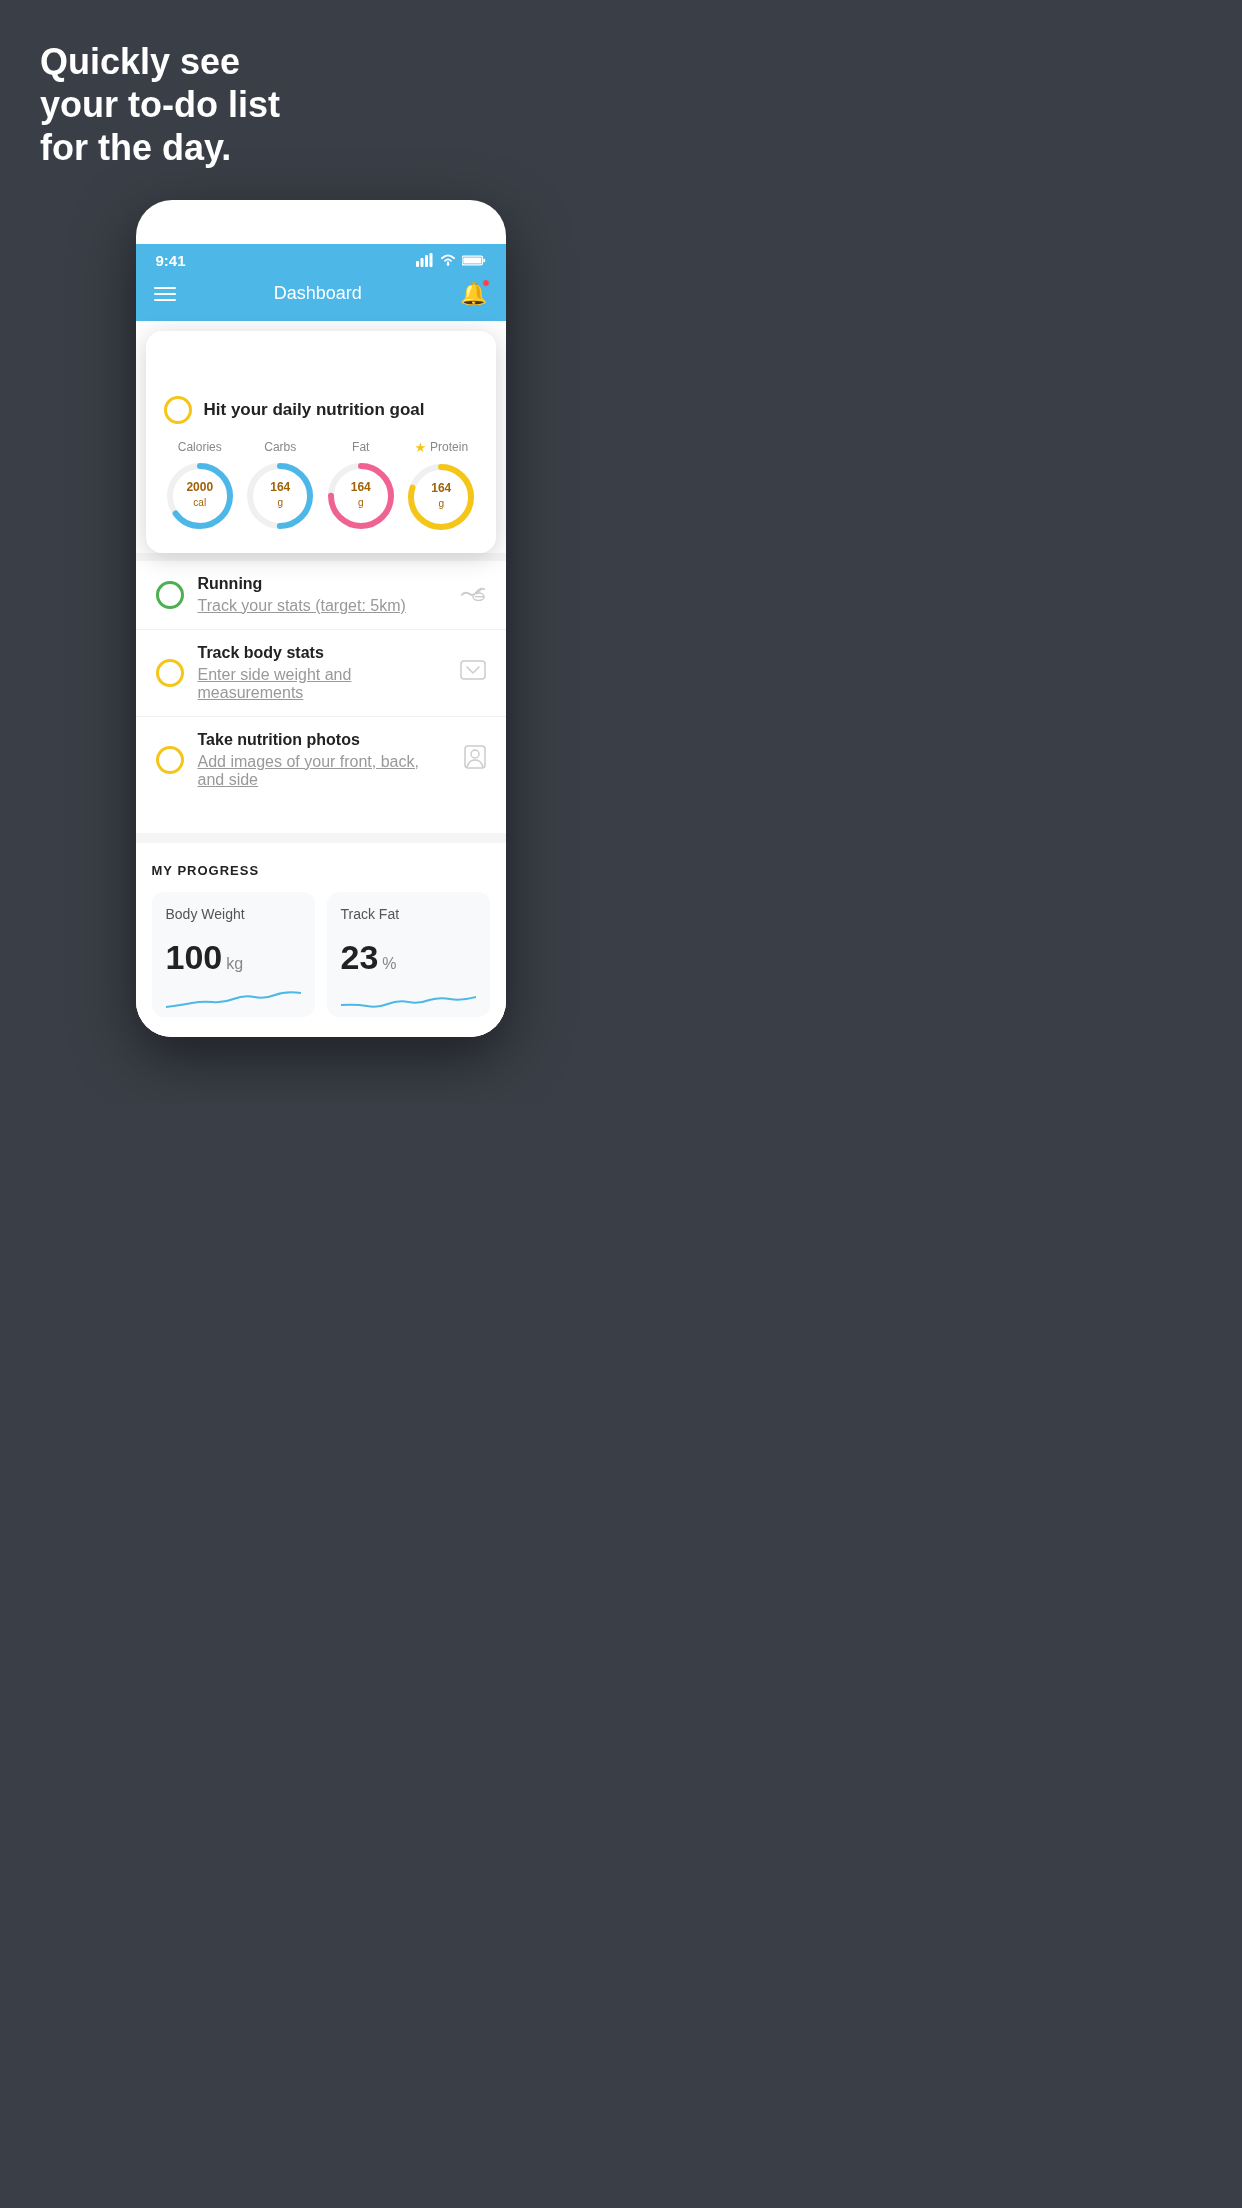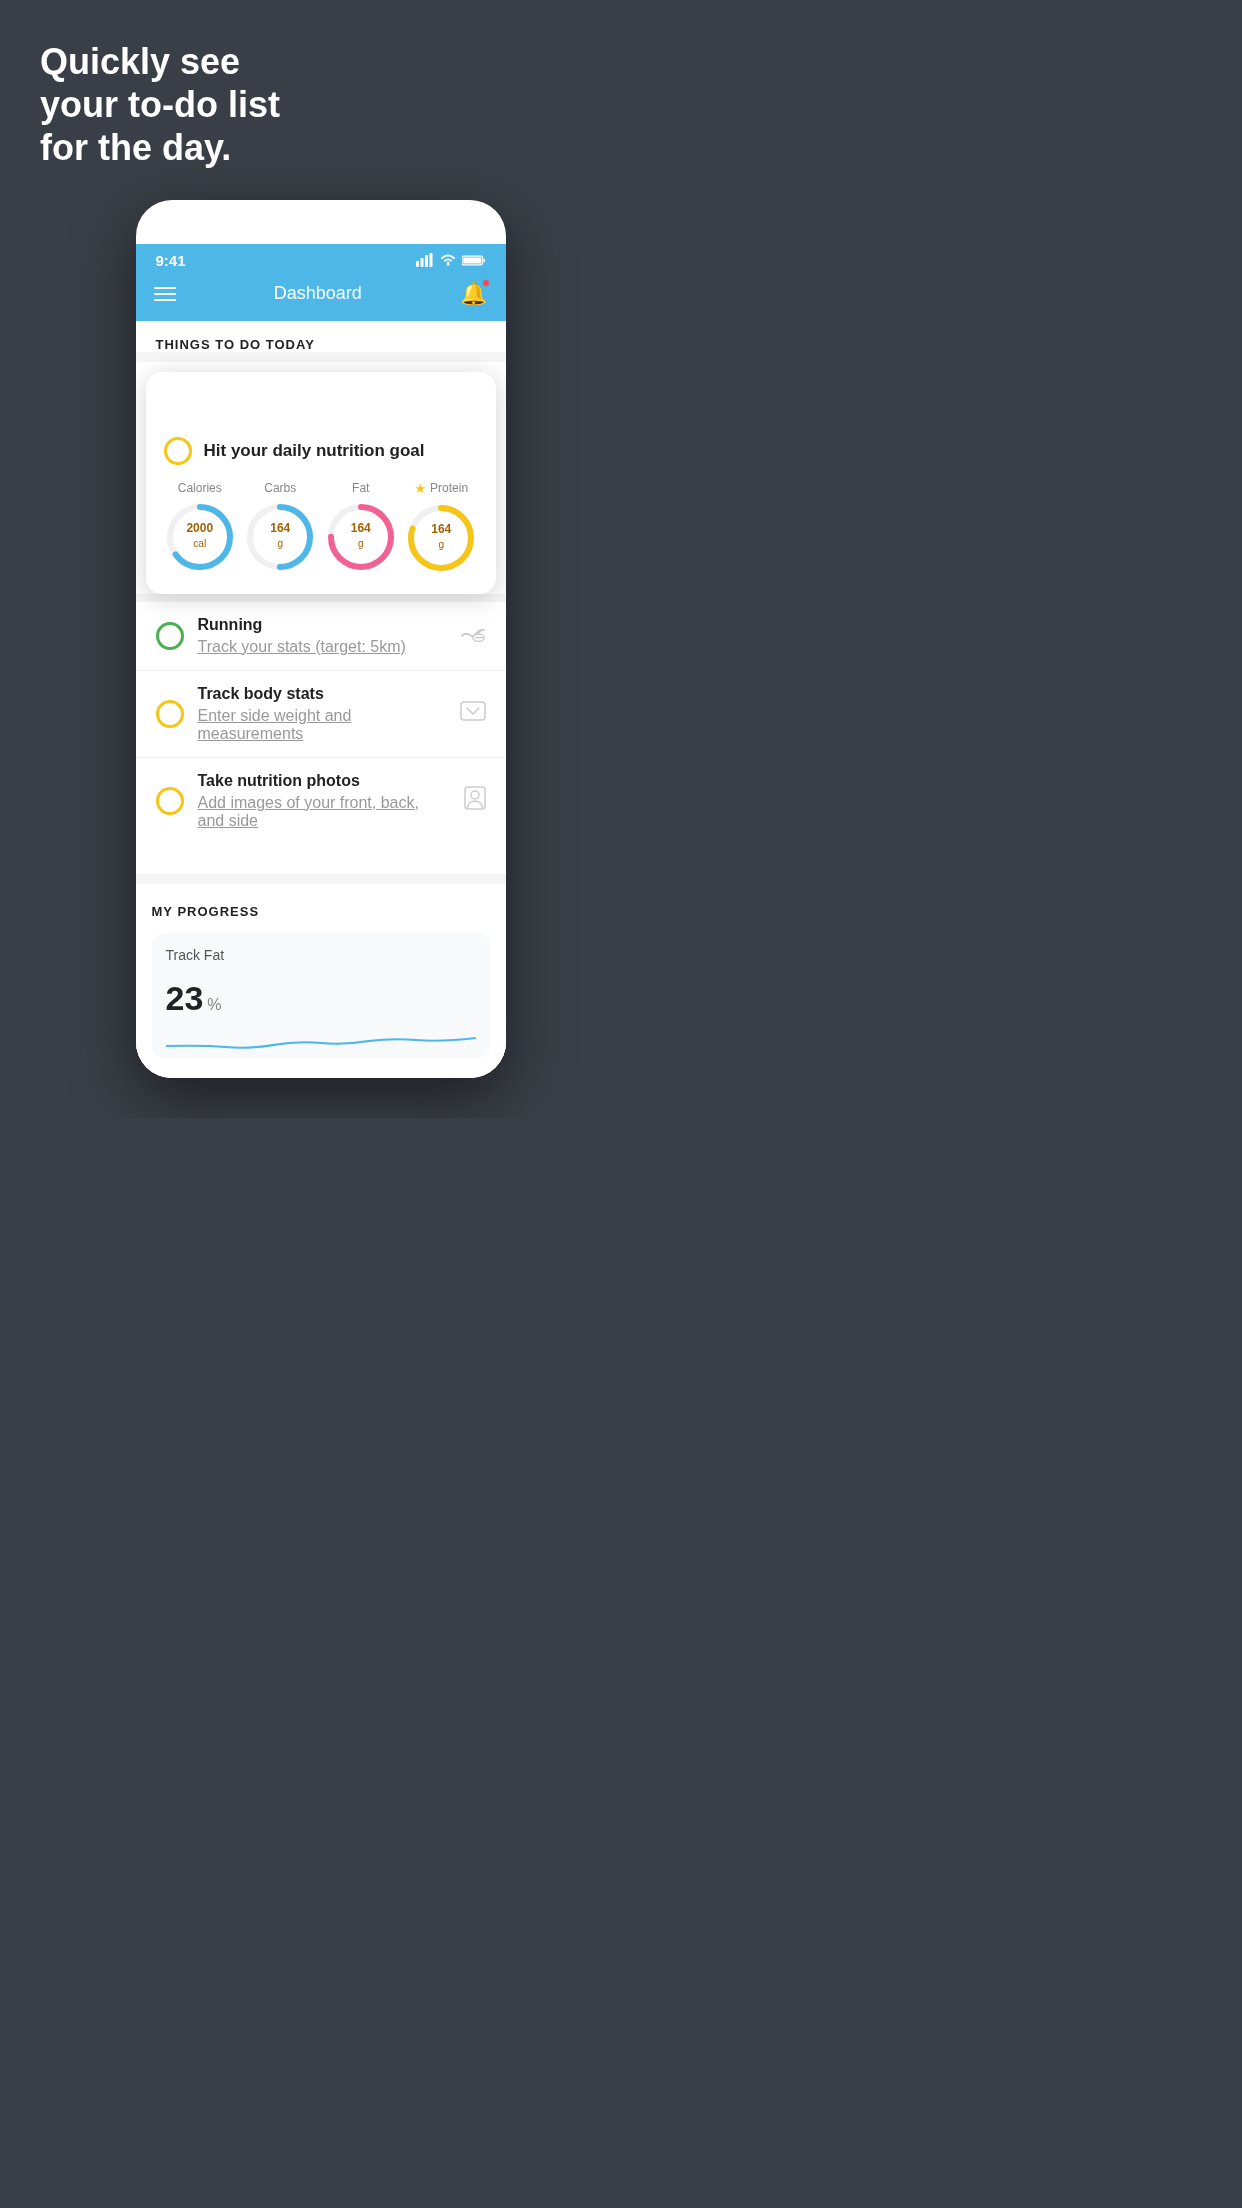--- a/index.html
+++ b/index.html
@@ -234,23 +234,20 @@
       </div>
       <span class="nav-title">Dashboard</span>
       <div class="bell-icon">
         🔔
         <div class="bell-dot"></div>
       </div>
     </div>
 
     <div class="phone-content">
 
-      <div class="section-white" style="padding-bottom:0; padding-top:16px;">
-        <div class="section-title">THINGS TO DO TODAY</div>
-      </div>
 
       <div style="background:#fff; padding:10px 0 0; position:relative; z-index:5;">
         <div class="floating-card">
           <div class="card-header">
             <div class="todo-circle" style="border-color:#f5c518;"></div>
             <span class="card-title">Hit your daily nutrition goal</span>
           </div>
           <div class="nutrition-row">
 
             <div class="nutrition-item">
@@ -363,20 +360,30 @@
           </div>
         </div>
       </div>
 
       <div style="height: 30px; background:#fff;"></div>
 
       <div class="progress-section">
         <div class="section-title">MY PROGRESS</div>
         <div class="progress-cards">
 
+          <div class="progress-card">
+            <div class="progress-card-title">Body Weight</div>
+            <div class="progress-value">
+              <span style="font-size:34px;font-weight:700;">100</span>
+              <span class="progress-unit">kg</span>
+            </div>
+            <svg class="sparkline" viewBox="0 0 130 40" preserveAspectRatio="none">
+              <path d="M0 30 Q15 28 25 26 Q35 24 45 25 Q55 26 65 22 Q75 18 85 20 Q95 22 105 18 Q115 14 130 16" stroke="#4db8e8" stroke-width="2" fill="none"></path>
+            </svg>
+          </div>
 
           <div class="progress-card">
             <div class="progress-card-title">Track Fat</div>
             <div class="progress-value">
               <span style="font-size:34px;font-weight:700;">23</span>
               <span class="progress-unit">%</span>
             </div>
             <svg class="sparkline" viewBox="0 0 130 40" preserveAspectRatio="none">
               <path d="M0 28 Q15 27 25 29 Q35 31 45 27 Q55 23 65 25 Q75 27 85 23 Q95 20 105 22 Q115 24 130 20" stroke="#4db8e8" stroke-width="2" fill="none"></path>
             </svg>

